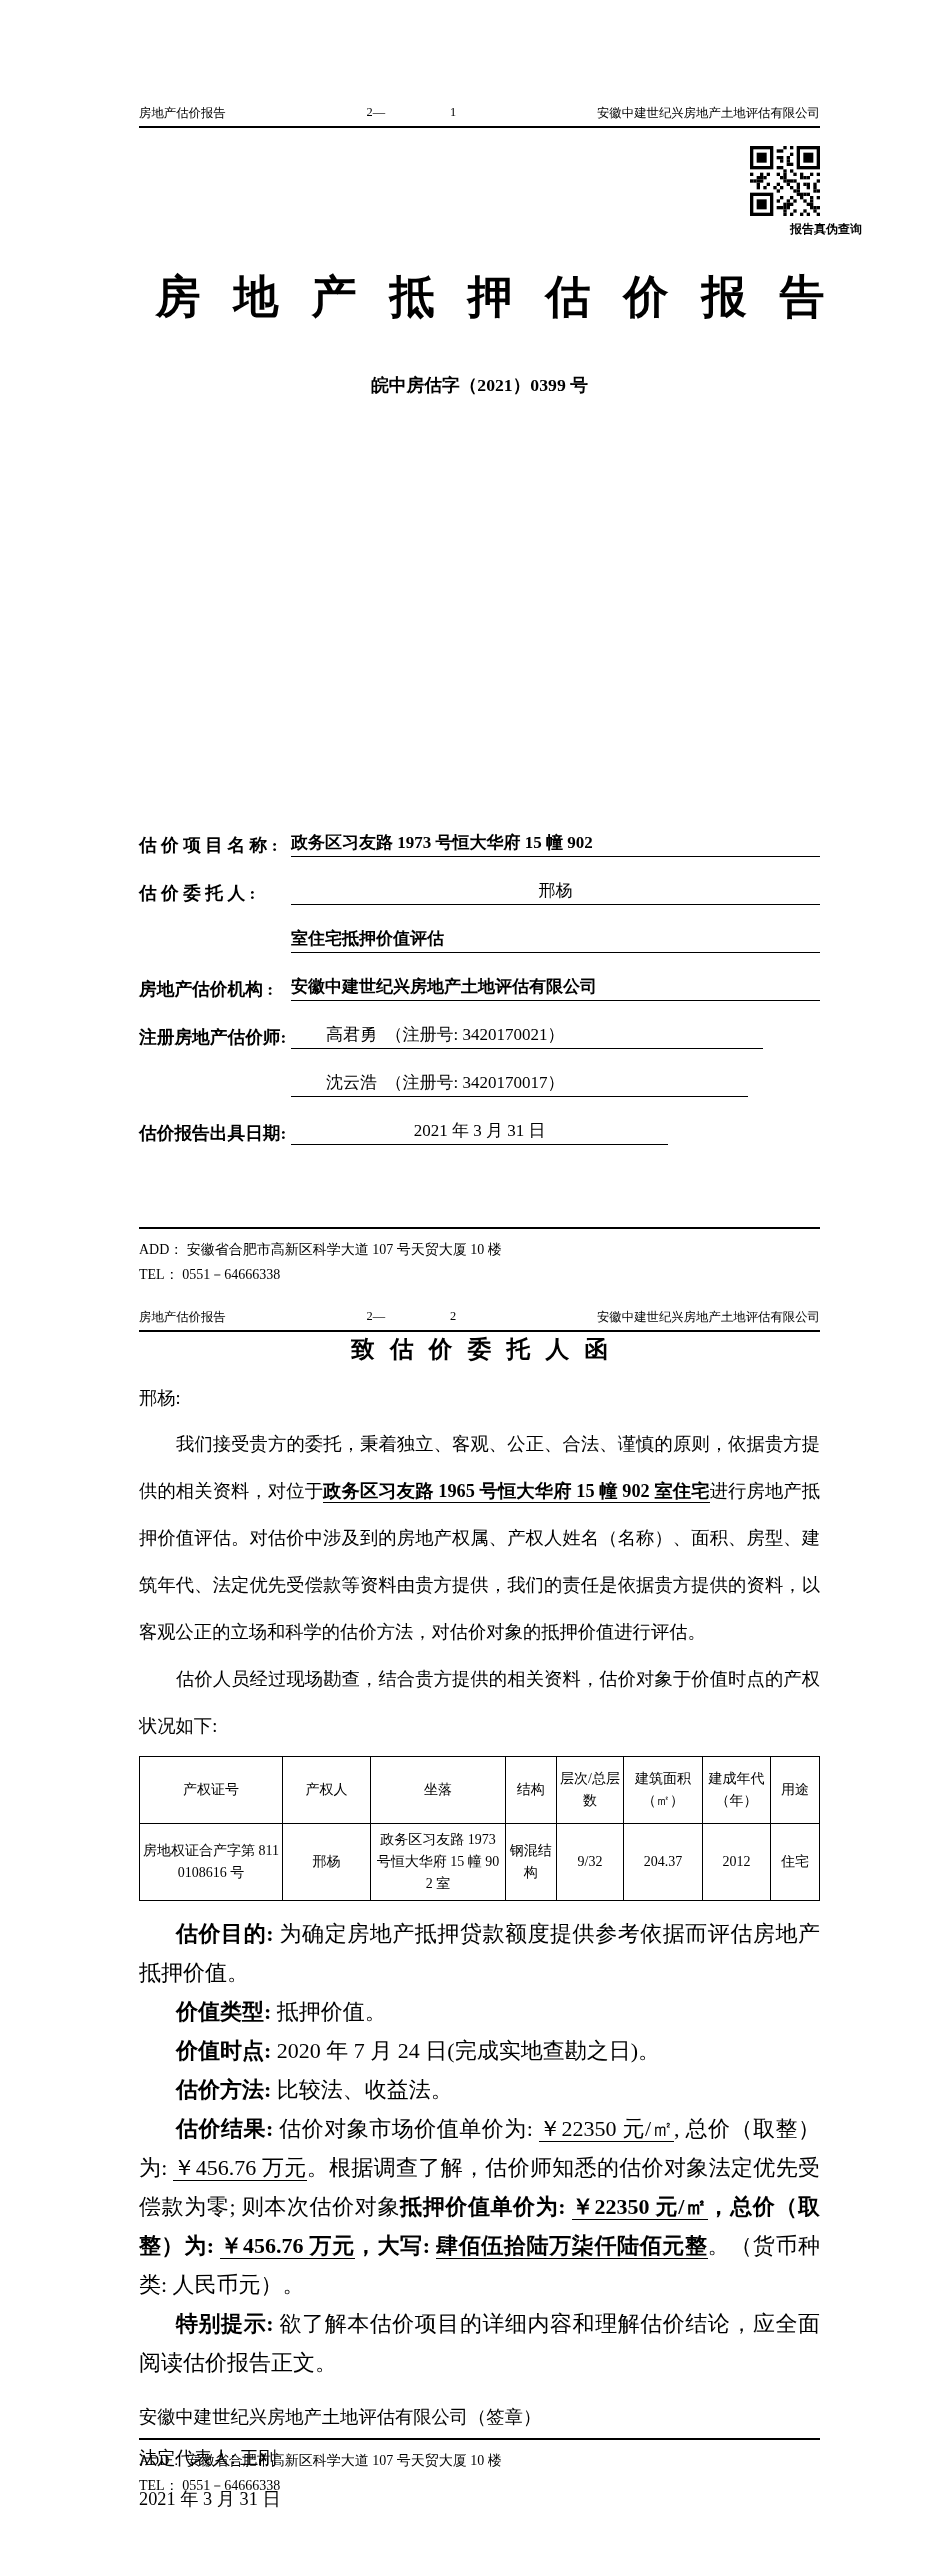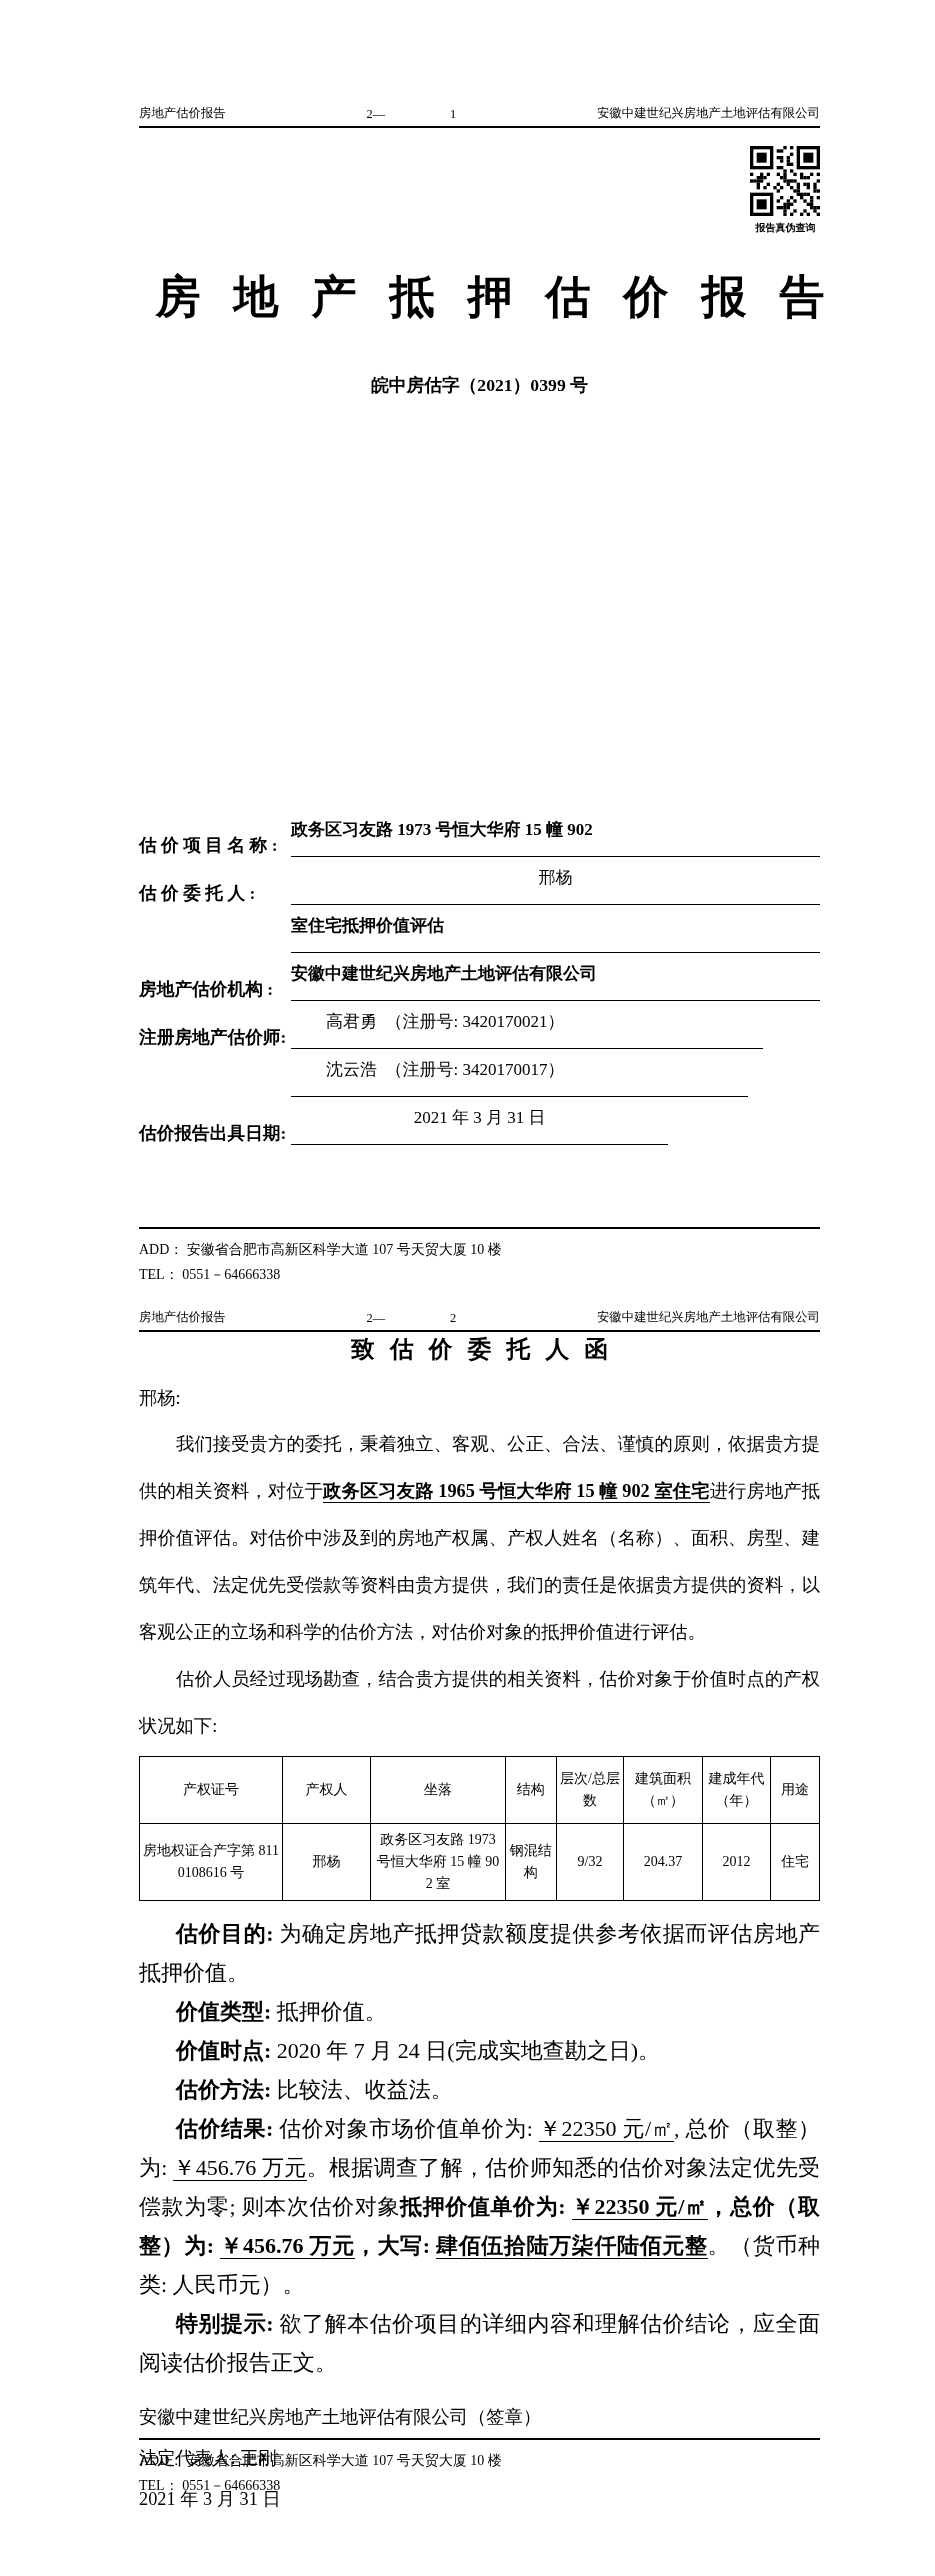--- a/index.html
+++ b/index.html
@@ -8,45 +8,45 @@
     background: #ffffff;
     color: #000000;
     font-family: "Liberation Serif", "DejaVu Serif", serif;
     overflow: hidden;
   }
   .page { position: relative; width: 936px; height: 1288px; }
 
   
   .page-header {
     position: absolute; left: 139px; top: 105px; width: 681px;
-    display: flex; justify-content: space-between; align-items: flex-end;
+    display: flex; justify-content: space-between; align-items: flex-start;
     border-bottom: 2.4px solid #000; padding-bottom: 3.5px;
     font-size: 12.4px;
   }
   .ph-center { display: flex; gap: 65px; }
 
   
   .qr-block { position: absolute; left: 750px; top: 146px; width: 71px; text-align: center; }
   .qr-svg { width: 70px; height: 70px; display: block; }
-  .qr-label { font-size: 10px; font-weight: 700; margin-top: 4.7px; white-space: nowrap; }
+  .qr-label { font-size: 12px; font-weight: 700; margin-top: 4.7px; white-space: nowrap; margin-left: 40px; }
 
   .main-title {
     position: absolute; left: 139px; top: 267px; width: 681px;
     text-align: center; font-size: 45px; font-weight: 700;
     letter-spacing: 33px; text-indent: 16.5px; white-space: nowrap;
   }
   .doc-no {
     position: absolute; left: 139px; top: 373px; width: 681px;
     text-align: center; font-size: 17.7px; font-weight: 700;
   }
 
   .fields { position: absolute; left: 139px; top: 809px; width: 681px; }
   .frow { display: flex; align-items: flex-end; height: 48px; }
   .flabel { flex: 0 0 152px; font-weight: 700; font-size: 17.7px; white-space: pre; }
-  .fvalue { border-bottom: 1.2px solid #000; font-size: 17px; white-space: pre; padding-bottom: 15px; min-height: 22.4px; box-sizing: content-box; }
+  .fvalue { border-bottom: 1.2px solid #000; font-size: 17px; white-space: pre; padding-bottom: 2px; min-height: 22.4px; box-sizing: content-box; }
   .fv-full { flex: 1 1 auto; }
   .fv-bold { font-weight: 700; }
   .fv-center { text-align: center; }
   .fv-w800 { flex: 0 0 472px; padding-left: 35px; box-sizing: border-box; }
   .fv-w775 { flex: 0 0 457px; padding-left: 35px; box-sizing: border-box; }
   .fv-w640 { flex: 0 0 377px; text-align: center; box-sizing: border-box; }
 
   
   .page-footer {
     position: absolute; left: 139px; width: 681px;

